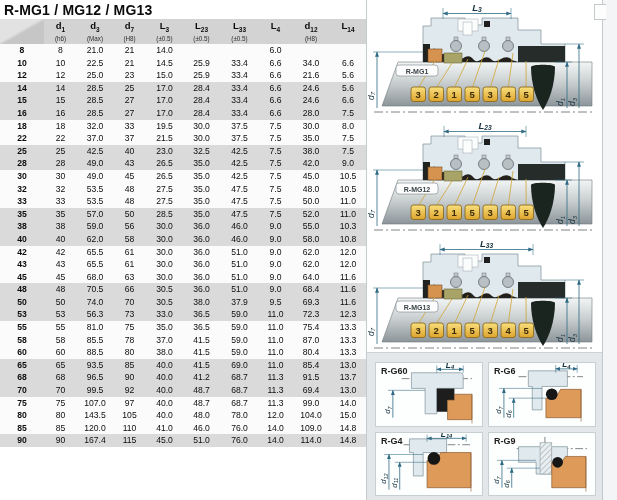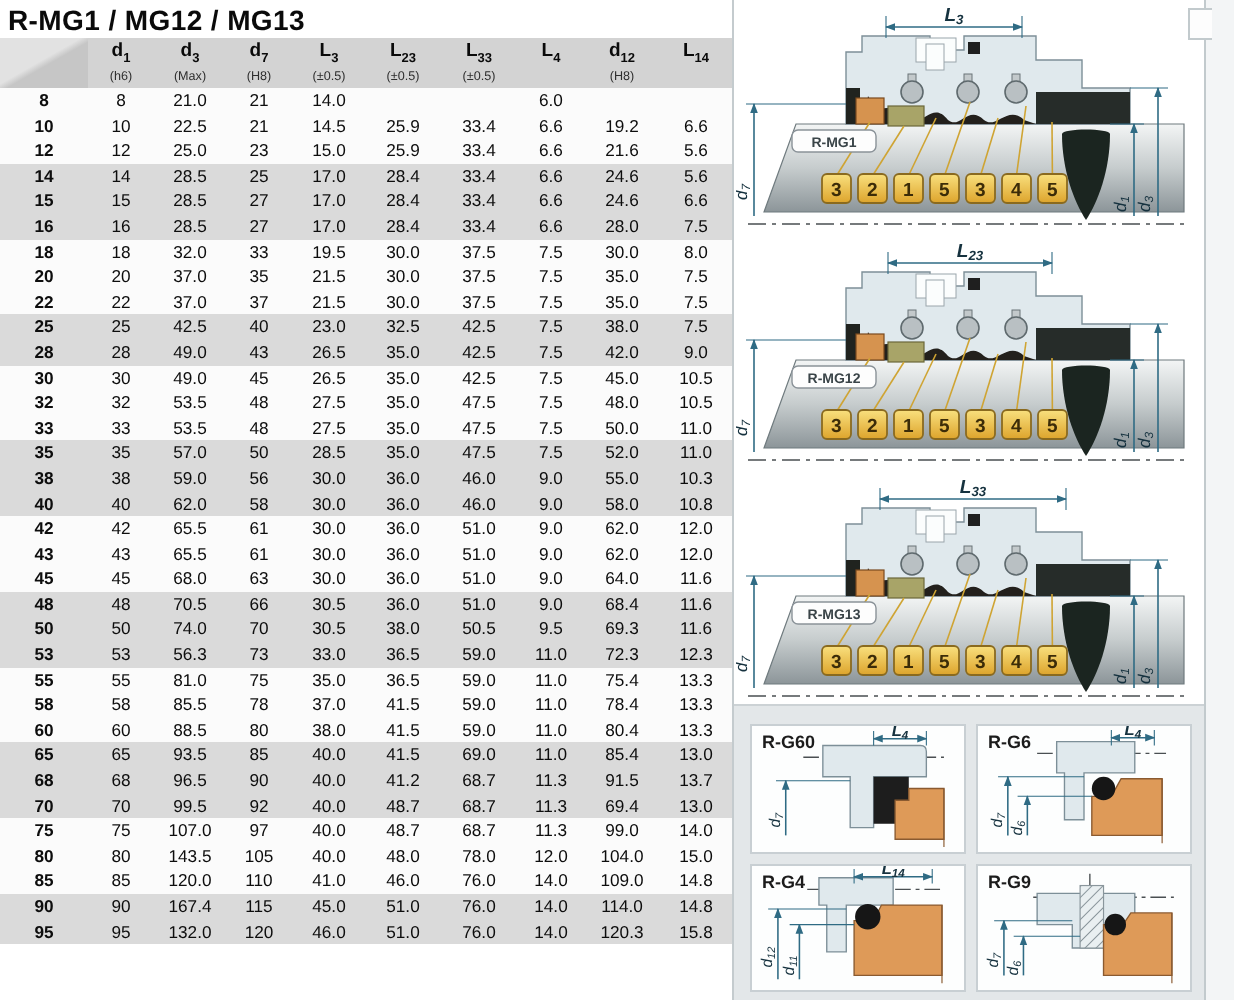--- a/index.html
+++ b/index.html
@@ -91,21 +91,21 @@
           </tr>
           <tr>
             <th>10</th>
             <td>10</td>
             <td>22.5</td>
             <td>21</td>
             <td>14.5</td>
             <td>25.9</td>
             <td>33.4</td>
             <td>6.6</td>
-            <td>19.2</td>
+            <td>34.0</td>
             <td>6.6</td>
           </tr>
           <tr>
             <th>12</th>
             <td>12</td>
             <td>25.0</td>
             <td>23</td>
             <td>15.0</td>
             <td>25.9</td>
             <td>33.4</td>
@@ -155,32 +155,20 @@
             <td>32.0</td>
             <td>33</td>
             <td>19.5</td>
             <td>30.0</td>
             <td>37.5</td>
             <td>7.5</td>
             <td>30.0</td>
             <td>8.0</td>
           </tr>
           <tr>
-            <th>20</th>
-            <td>20</td>
-            <td>37.0</td>
-            <td>35</td>
-            <td>21.5</td>
-            <td>30.0</td>
-            <td>37.5</td>
-            <td>7.5</td>
-            <td>35.0</td>
-            <td>7.5</td>
-          </tr>
-          <tr>
             <th>22</th>
             <td>22</td>
             <td>37.0</td>
             <td>37</td>
             <td>21.5</td>
             <td>30.0</td>
             <td>37.5</td>
             <td>7.5</td>
             <td>35.0</td>
             <td>7.5</td>
@@ -329,21 +317,21 @@
             <td>68.4</td>
             <td>11.6</td>
           </tr>
           <tr class="alt">
             <th>50</th>
             <td>50</td>
             <td>74.0</td>
             <td>70</td>
             <td>30.5</td>
             <td>38.0</td>
-            <td>50.5</td>
+            <td>37.9</td>
             <td>9.5</td>
             <td>69.3</td>
             <td>11.6</td>
           </tr>
           <tr class="alt">
             <th>53</th>
             <td>53</td>
             <td>56.3</td>
             <td>73</td>
             <td>33.0</td>
@@ -367,21 +355,21 @@
           </tr>
           <tr>
             <th>58</th>
             <td>58</td>
             <td>85.5</td>
             <td>78</td>
             <td>37.0</td>
             <td>41.5</td>
             <td>59.0</td>
             <td>11.0</td>
-            <td>78.4</td>
+            <td>87.0</td>
             <td>13.3</td>
           </tr>
           <tr>
             <th>60</th>
             <td>60</td>
             <td>88.5</td>
             <td>80</td>
             <td>38.0</td>
             <td>41.5</td>
             <td>59.0</td>
@@ -465,32 +453,20 @@
             <th>90</th>
             <td>90</td>
             <td>167.4</td>
             <td>115</td>
             <td>45.0</td>
             <td>51.0</td>
             <td>76.0</td>
             <td>14.0</td>
             <td>114.0</td>
             <td>14.8</td>
-          </tr>
-          <tr class="alt">
-            <th>95</th>
-            <td>95</td>
-            <td>132.0</td>
-            <td>120</td>
-            <td>46.0</td>
-            <td>51.0</td>
-            <td>76.0</td>
-            <td>14.0</td>
-            <td>120.3</td>
-            <td>15.8</td>
           </tr>
         </tbody>
     </table>
   </div>
 
   <div class="right">
     <div class="seal-diagram">
 <svg viewBox="0 0 233 116" width="233" height="116">
 <defs>
  <linearGradient id="sh0" x1="0" y1="0" x2="0" y2="1">

